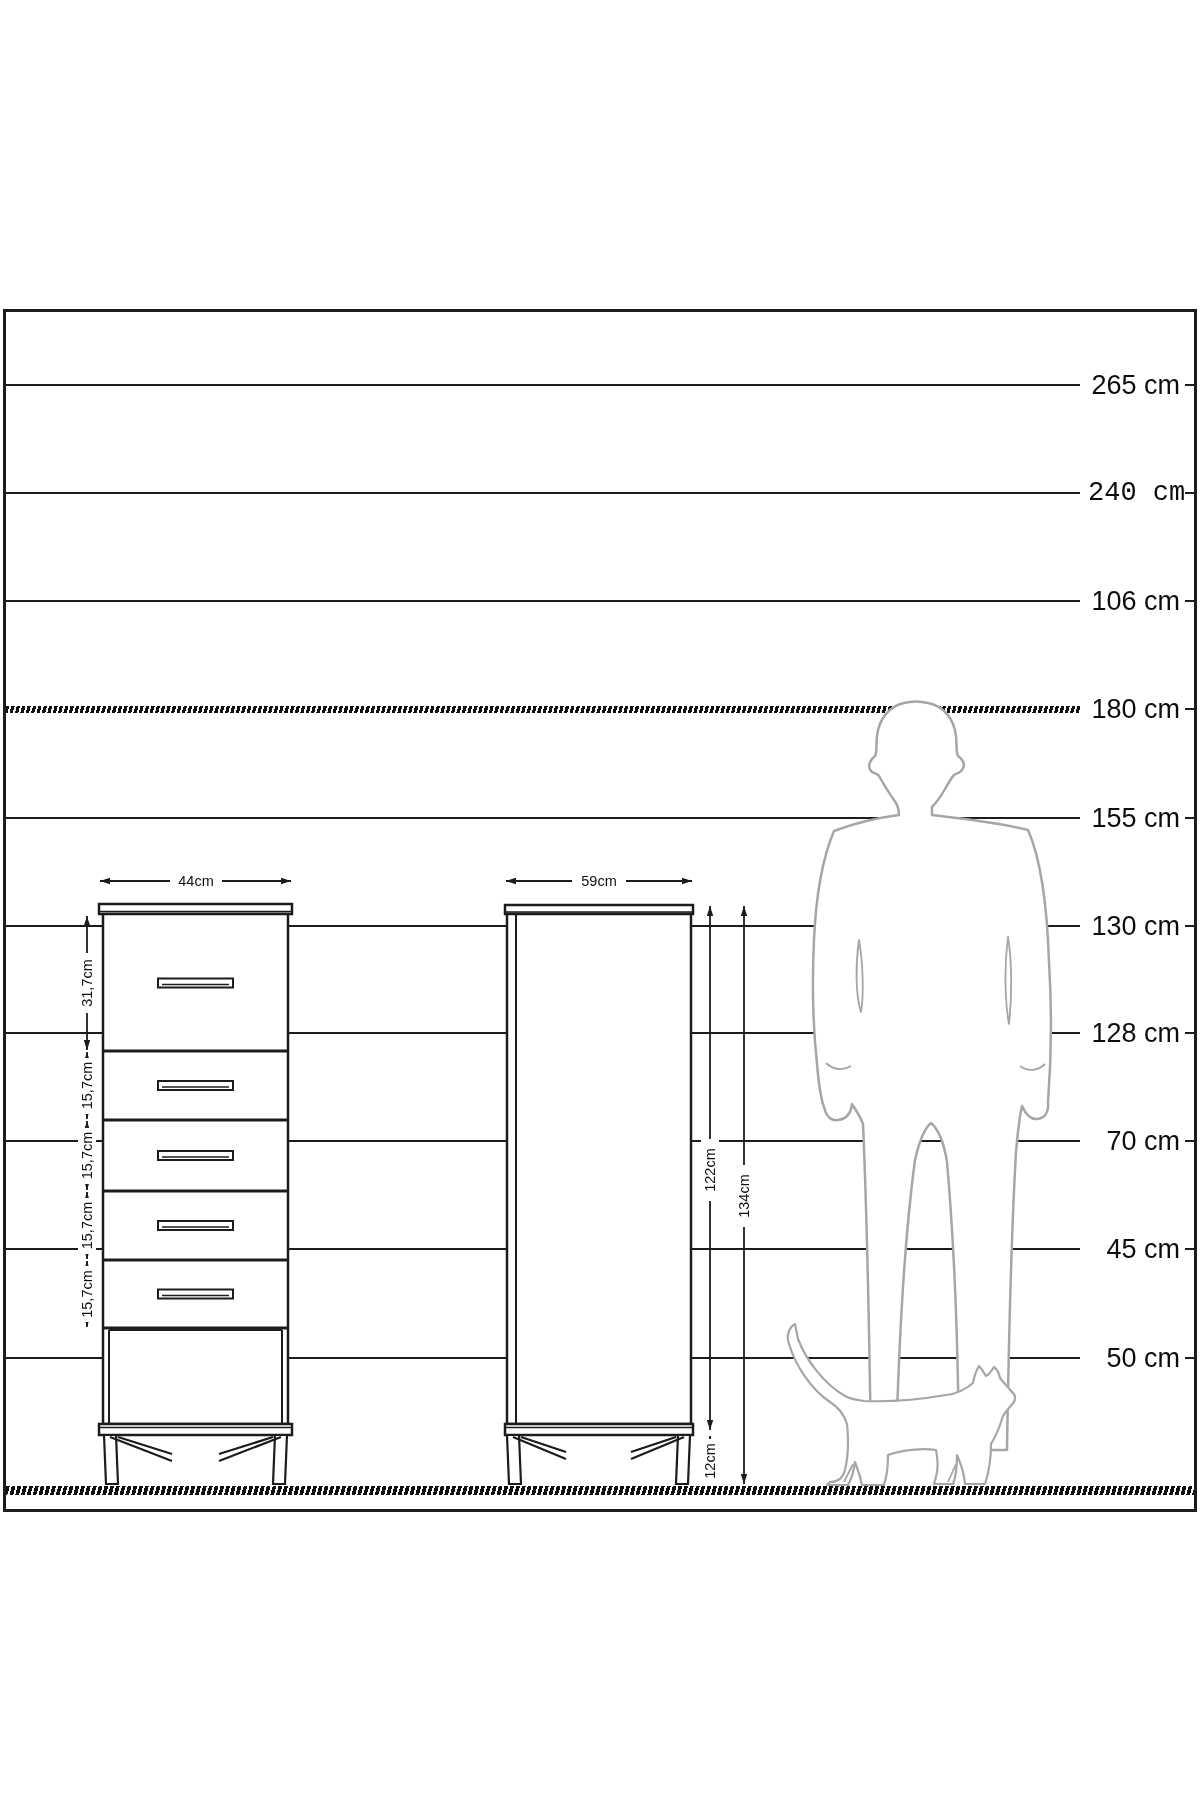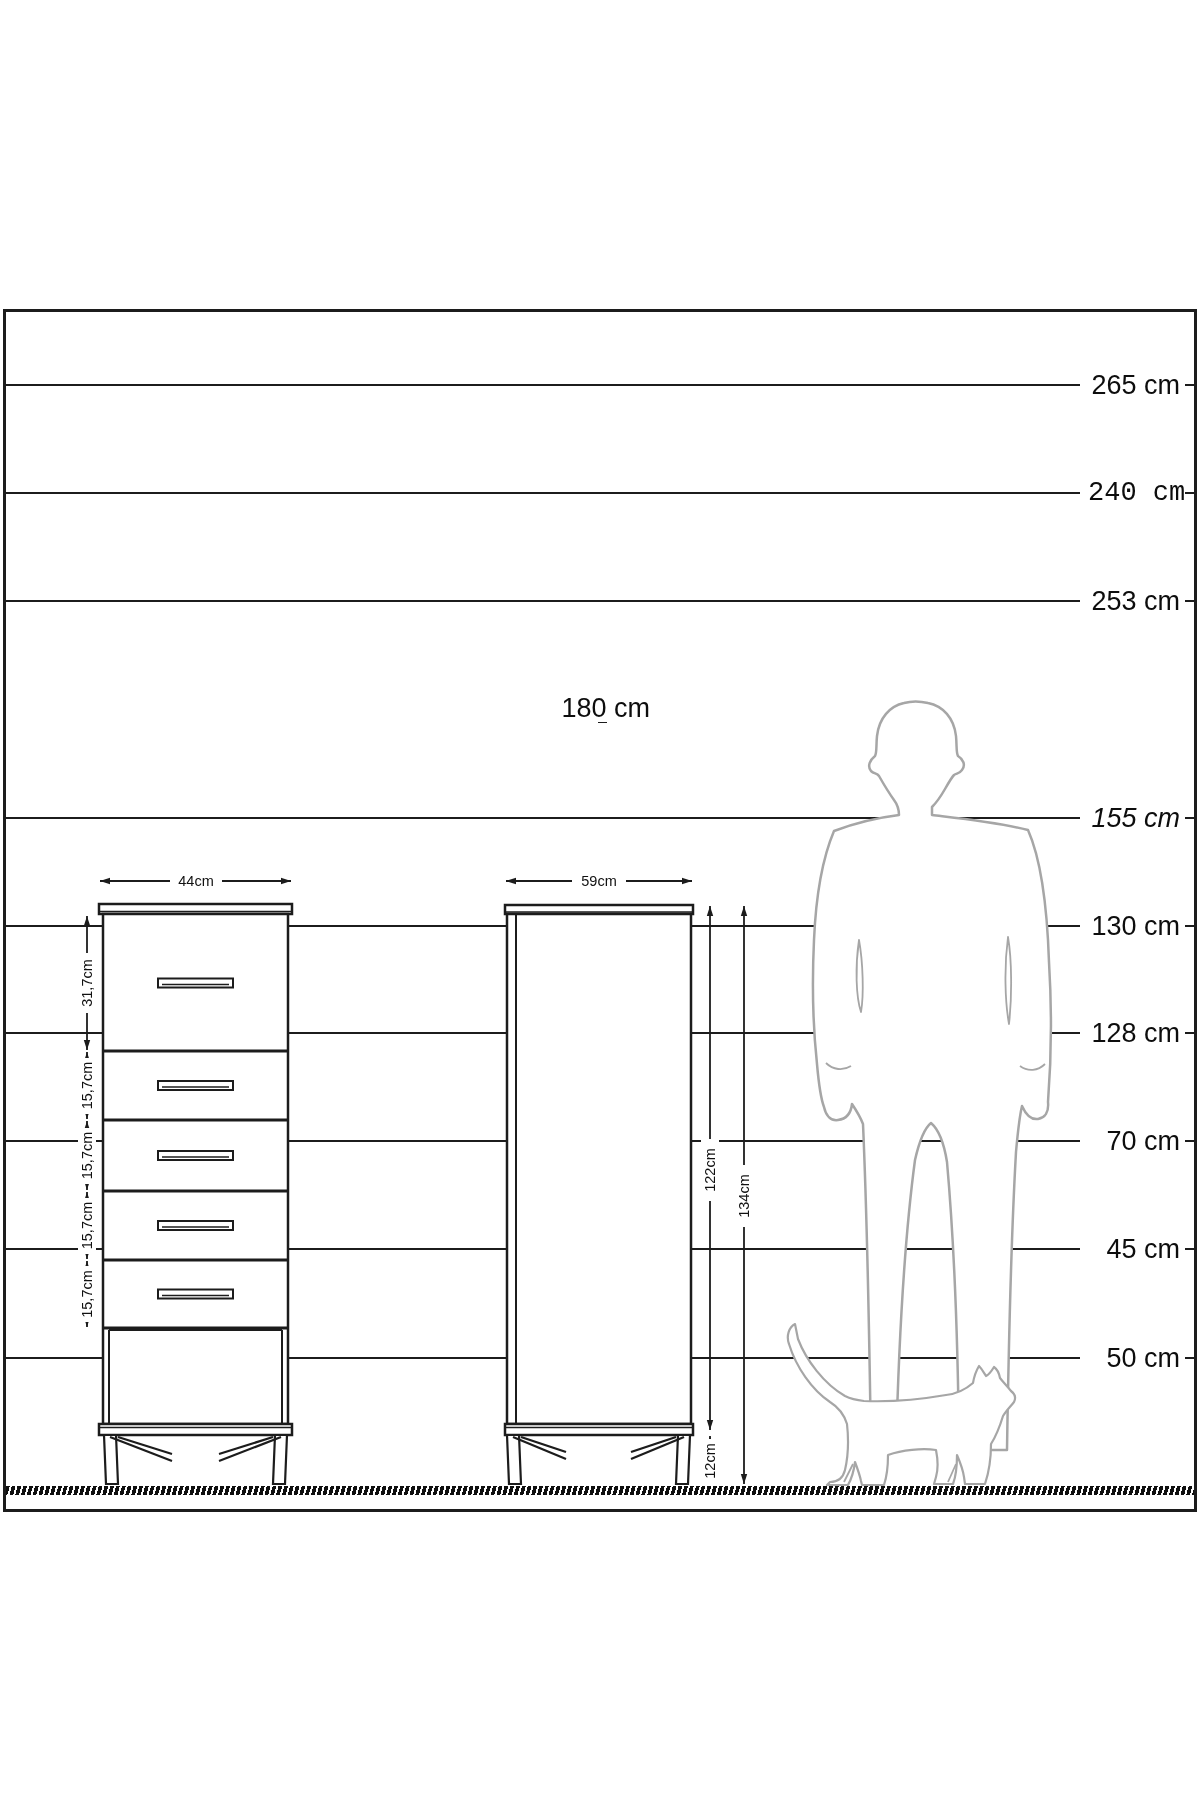--- a/index.html
+++ b/index.html
@@ -32,29 +32,29 @@
         <span class="slabel">265 cm</span>
         <span class="stick"></span>
       </div>
       <div class="scale-row" style="top: 467px; font-family: Liberation Mono, monospace;">
         <span class="sline"></span>
         <span class="slabel">240 cm</span>
         <span class="stick"></span>
       </div>
       <div class="scale-row" style="top: 575px;">
         <span class="sline"></span>
-        <span class="slabel">253 cm</span>
-        <span class="stick"></span>
-      </div>
-      <div class="scale-row" style="top: 683px; flex-direction: column;">
+        <span class="slabel">106 cm</span>
+        <span class="stick"></span>
+      </div>
+      <div class="scale-row" style="top: 683px;">
         <span class="sline hatch"></span>
         <span class="slabel">180 cm</span>
         <span class="stick"></span>
       </div>
-      <div class="scale-row" style="top: 792px; font-style: italic;">
+      <div class="scale-row" style="top: 792px;">
         <span class="sline"></span>
         <span class="slabel">155 cm</span>
         <span class="stick"></span>
       </div>
       <div class="scale-row" style="top: 900px;">
         <span class="sline"></span>
         <span class="slabel">130 cm</span>
         <span class="stick"></span>
       </div>
       <div class="scale-row" style="top: 1007px;">

